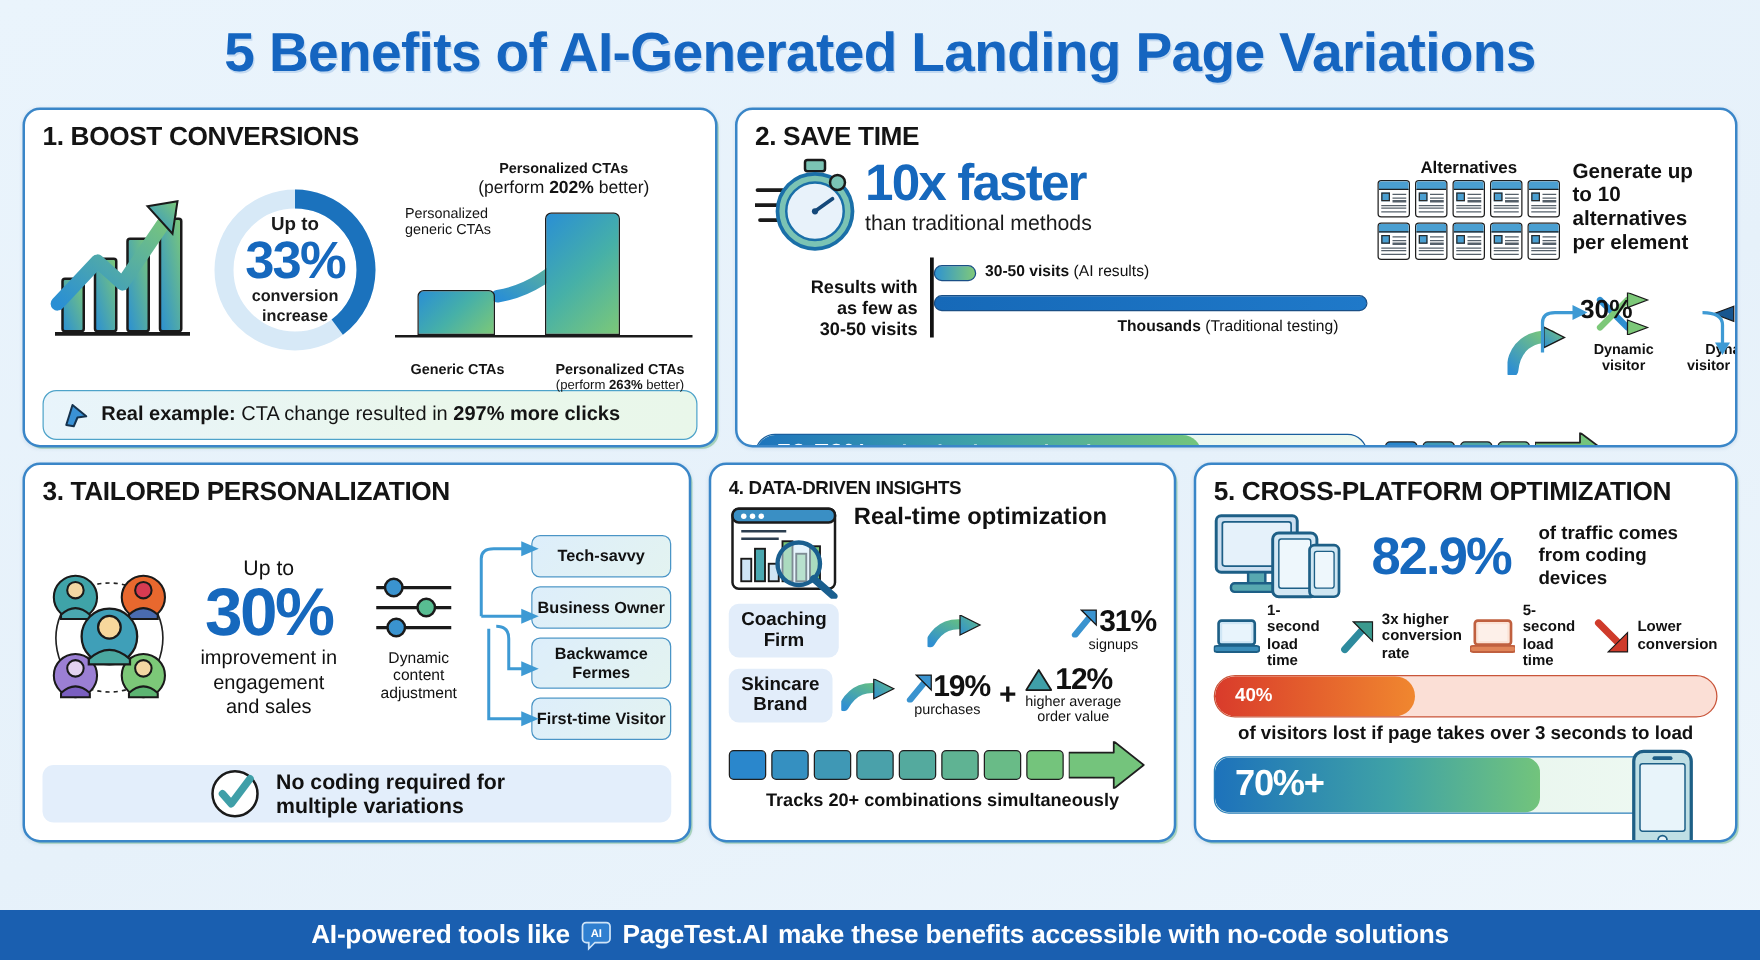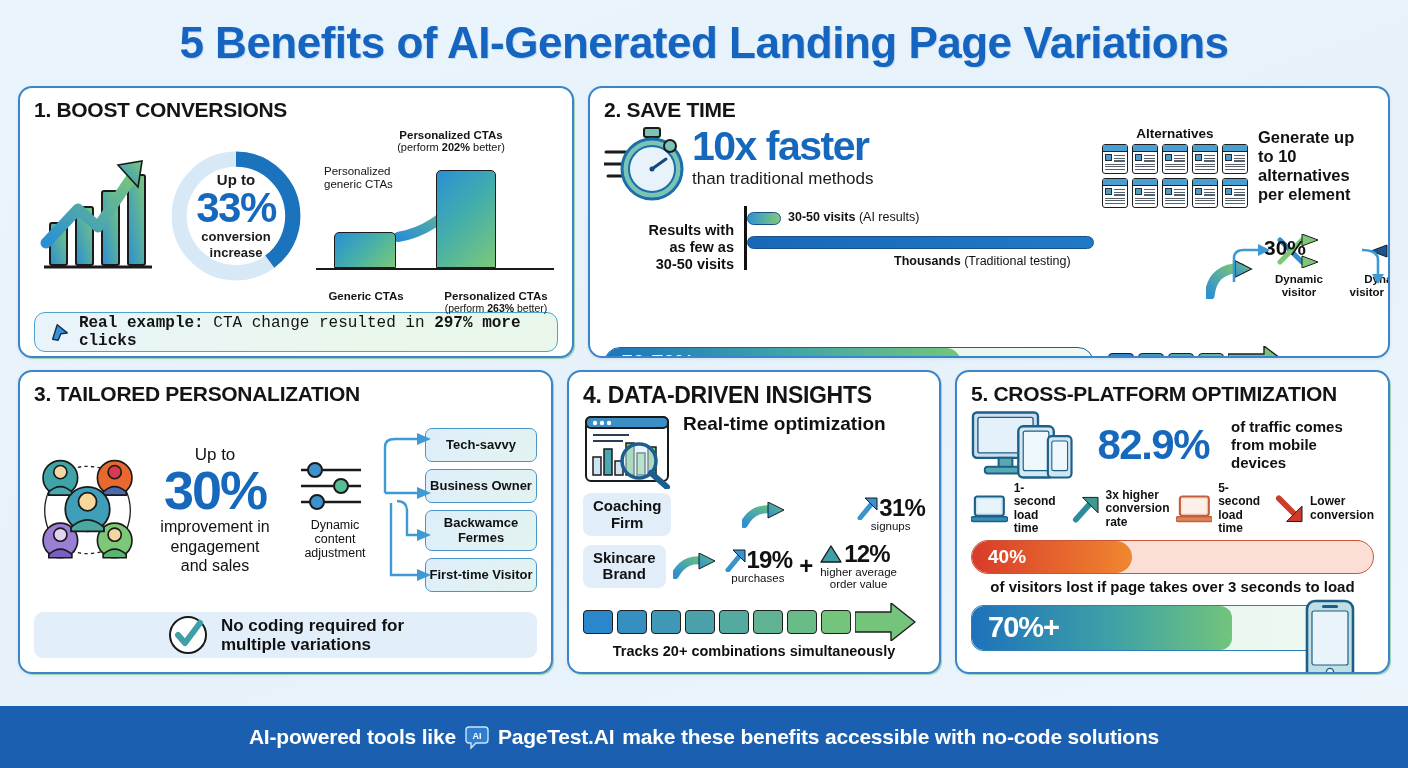--- a/index.html
+++ b/index.html
@@ -58,39 +58,39 @@
   .donut-txt {
     position: absolute; inset: 0; display: flex; flex-direction: column;
     align-items: center; justify-content: center; text-align: center;
   }
   .donut-upto { font-size: 15px; font-weight: 700; color: #1a1a1a; line-height: 1; }
   .donut-num { font-size: 42px; font-weight: 800; color: #1668bd; line-height: 1; letter-spacing: -1.5px; }
   .donut-sub { font-size: 13px; font-weight: 700; color: #1a1a1a; line-height: 1.1; margin-top: 1px; }
   .cta-chart { position: relative; flex: 1; height: 175px; margin-left: 6px; }
   .cta-lbl-top { position: absolute; right: 2px; top: 0; text-align: center; width: 210px; }
   .cta-lbl-top .l1 { font-size: 11.5px; font-weight: 700; color: #141414; }
-  .cta-lbl-top .l2 { font-size: 11px; color: #141414; }
+  .cta-lbl-top .l2 { font-size: 14px; color: #141414; }
   .cta-lbl-top .l2 b { font-weight: 700; }
   .cta-mid-lbl { position: absolute; left: 8px; top: 36px; font-size: 11.5px; color: #141414; line-height: 1.15; width: 84px; }
   .bar-base { position: absolute; left: 0; right: 4px; bottom: 34px; height: 2px; background: #1a1a1a; }
   .bar {
     position: absolute; bottom: 36px; border: 1.6px solid #1c1c1c;
     border-radius: 5px 5px 0 0;
     background: linear-gradient(135deg, #2a8fd4 0%, #46b0a8 50%, #7cc878 100%);
   }
   .bar-a { left: 18px; width: 62px; height: 36px; }
   .bar-b { left: 120px; width: 60px; height: 98px; }
   .bar-lbl { position: absolute; bottom: 2px; text-align: center; font-size: 11.5px; font-weight: 700; color: #141414; }
   .bar-lbl .sml { font-size: 10.5px; font-weight: 400; display: block; }
   .bar-lbl .sml b { font-weight: 700; }
   .banner {
     margin-top: 6px; height: 40px; display: flex; align-items: center; gap: 8px;
     padding: 1px 14px; border: 1.8px solid #4ea3c9; border-radius: 11px;
     background: linear-gradient(90deg, #e8f4fb 0%, #eaf7ec 60%, #e9f7ea 100%);
-    font-size: 16px; color: #141414; font-family: Liberation Mono, monospace;
+    font-size: 16px; color: #141414;
   }
   .banner b { font-weight: 700; }
 
   
   .p2-top { display: flex; align-items: flex-start; gap: 6px; }
   .big-10x { font-size: 41px; font-weight: 800; color: #1668bd; line-height: 1; letter-spacing: -1.5px; }
   .sub-10x { font-size: 17px; color: #1a1a1a; font-weight: 400; margin-top: 2px; }
   .alts { text-align: center; }
   .alts-lbl { font-size: 13.5px; font-weight: 700; color: #111; margin-bottom: 3px; }
   .alts-grid { display: grid; grid-template-columns: repeat(5, 26px); gap: 4px; }
@@ -181,41 +181,41 @@
   .p5-row { display: flex; align-items: center; gap: 6px; margin-top: 2px; }
   .p5-cap { font-size: 12px; font-weight: 700; color: #111; line-height: 1.12; }
   .bar40 {
     height: 34px; border-radius: 17px; border: 1.5px solid #c9553a;
     background: #fbdfd6; position: relative; overflow: hidden; margin-top: 4px;
   }
   .bar40-fill {
     position: absolute; left: 0; top: 0; bottom: 0; width: 40%;
     border-radius: 17px; background: linear-gradient(90deg, #d93b2b, #f0872f);
     display: flex; align-items: center; padding-left: 16px;
-    color: #fff; font-size: 19px; font-weight: 800;
+    color: #fff; font-size: 15px; font-weight: 800;
   }
   .p5-lost { font-size: 15px; font-weight: 700; color: #111; text-align: center; margin-top: 4px; }
   .bf-wrap { position: relative; margin-top: 4px; height: 58px; }
   .bf-bar {
     position: absolute; left: 0; right: 30px; top: 6px; height: 46px;
     border-radius: 12px; border: 1.5px solid #2a7fb8;
     background: linear-gradient(90deg, #e9f6ee 60%, #eef9f2 100%); overflow: hidden;
   }
   .bf-fill {
     position: absolute; left: 0; top: 0; bottom: 0; width: 70%;
     border-radius: 12px; background: linear-gradient(90deg, #1d72bb 0%, #3fa2a6 55%, #72c47c 100%);
     display: flex; align-items: center; gap: 10px; padding-left: 16px; color: #fff;
   }
   .bf-num { font-size: 29px; font-weight: 800; letter-spacing: -1px; }
   .bf-txt { font-size: 14.5px; font-weight: 700; line-height: 1.14; }
   .phone-abs { position: absolute; right: 18px; top: 0; }
 
   
   .footer {
-    height: 62px; background: #1a5fb0; display: flex;
+    height: 40px; background: #1a5fb0; display: flex;
     align-items: center; justify-content: center; gap: 8px;
   }
   .footer-txt { font-size: 21px; font-weight: 700; color: #fff; letter-spacing: -0.2px; }
   .ai-badge { display: inline-block; vertical-align: middle; }
 </style>
 </head>
 <body>
 
 <div class="page">
 
@@ -676,21 +676,21 @@
             <path d="M11 21 L18 29 L33 9" fill="none" stroke="#3f9fa8" stroke-width="6" stroke-linecap="round" stroke-linejoin="round"></path>
           </svg>
           <div class="p3-banner-txt">
             <span>No coding required for</span><br>
             <span>multiple variations</span>
           </div>
         </div>
       </div>
 
       <div class="panel p4 edge-green">
-        <div class="panel-title" style="font-size:23px;">4. DATA-DRIVEN INSIGHTS</div>
+        <div class="panel-title" style="font-size:15px;">4. DATA-DRIVEN INSIGHTS</div>
 
         <div class="p4-top">
           <svg width="96" height="76" viewBox="0 0 96 76">
             <rect x="3" y="4" width="82" height="64" rx="5" fill="#fff" stroke="#1a1a1a" stroke-width="2"></rect>
             <rect x="3" y="4" width="82" height="11" rx="5" fill="#3a8fc4" stroke="#1a1a1a" stroke-width="2"></rect>
             <circle cx="12" cy="10" r="2.2" fill="#fff"></circle>
               <circle cx="19" cy="10" r="2.2" fill="#fff"></circle>
               <circle cx="26" cy="10" r="2.2" fill="#fff"></circle>
             <line x1="10" y1="22" x2="46" y2="22" stroke="#2c3e50" stroke-width="2"></line>
             <line x1="10" y1="28" x2="40" y2="28" stroke="#2c3e50" stroke-width="2"></line>
@@ -793,21 +793,21 @@
             <rect x="28" y="48" width="14" height="10" fill="#58a8b0" stroke="#1d5f86" stroke-width="2"></rect>
             <rect x="14" y="57" width="42" height="7" rx="3" fill="#58a8b0" stroke="#1d5f86" stroke-width="2"></rect>
             <rect x="48" y="16" width="36" height="52" rx="5" fill="#d4e8f4" stroke="#1d5f86" stroke-width="2.4"></rect>
             <rect x="53" y="21" width="26" height="40" rx="2" fill="#eef7fc" stroke="#1d5f86" stroke-width="1.2"></rect>
             <rect x="78" y="26" width="24" height="42" rx="4" fill="#cfe6f2" stroke="#1d5f86" stroke-width="2.2"></rect>
             <rect x="82" y="31" width="16" height="30" rx="2" fill="#eef7fc" stroke="#1d5f86" stroke-width="1.1"></rect>
           </svg>
           <div class="p5-num">82.9%</div>
           <div class="p5-sub">
             <span>of traffic comes</span><br>
-            <span>from mobile devices</span>
+            <span>from coding devices</span>
           </div>
         </div>
 
         <div class="p5-row">
           <svg width="38" height="30" viewBox="0 0 38 30">
             <rect x="4" y="2" width="30" height="20" rx="2.5" fill="#cfe6f5" stroke="#1d5f86" stroke-width="2.2"></rect>
             <rect x="7" y="5" width="24" height="14" fill="#e8f4fc"></rect>
             <rect x="0" y="23" width="38" height="5" rx="2.5" fill="#3a8cb8" stroke="#1d5f86" stroke-width="1.6"></rect>
           </svg>
           <div class="p5-cap">

